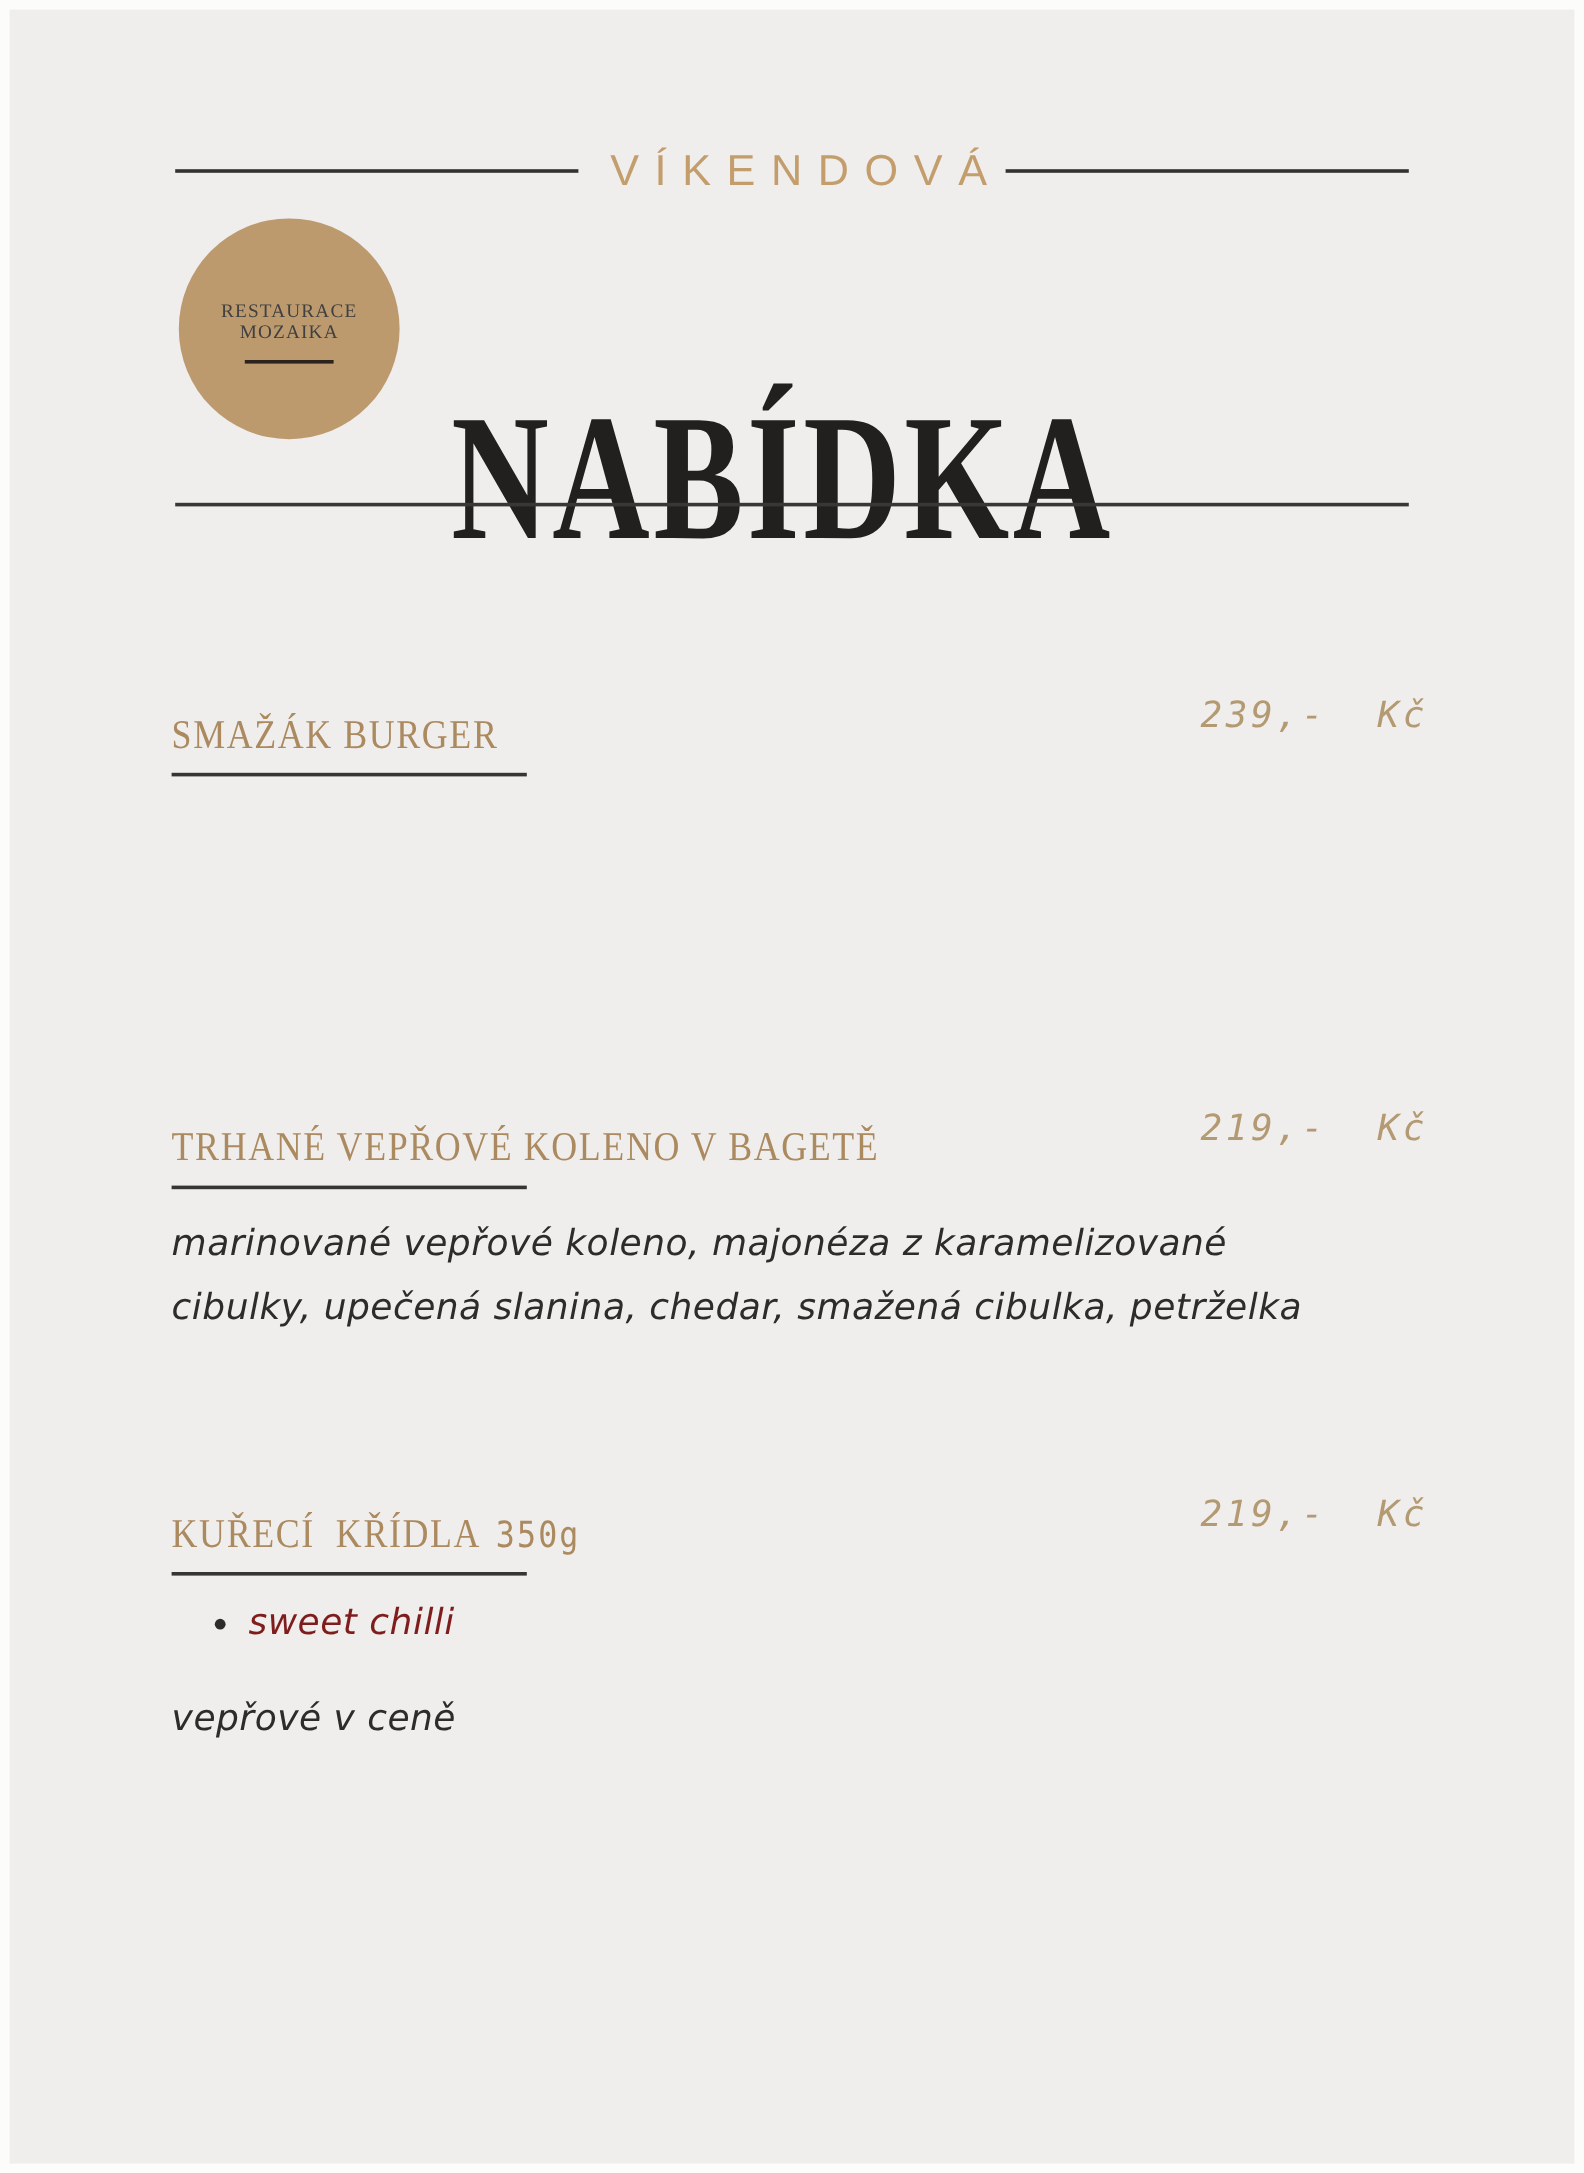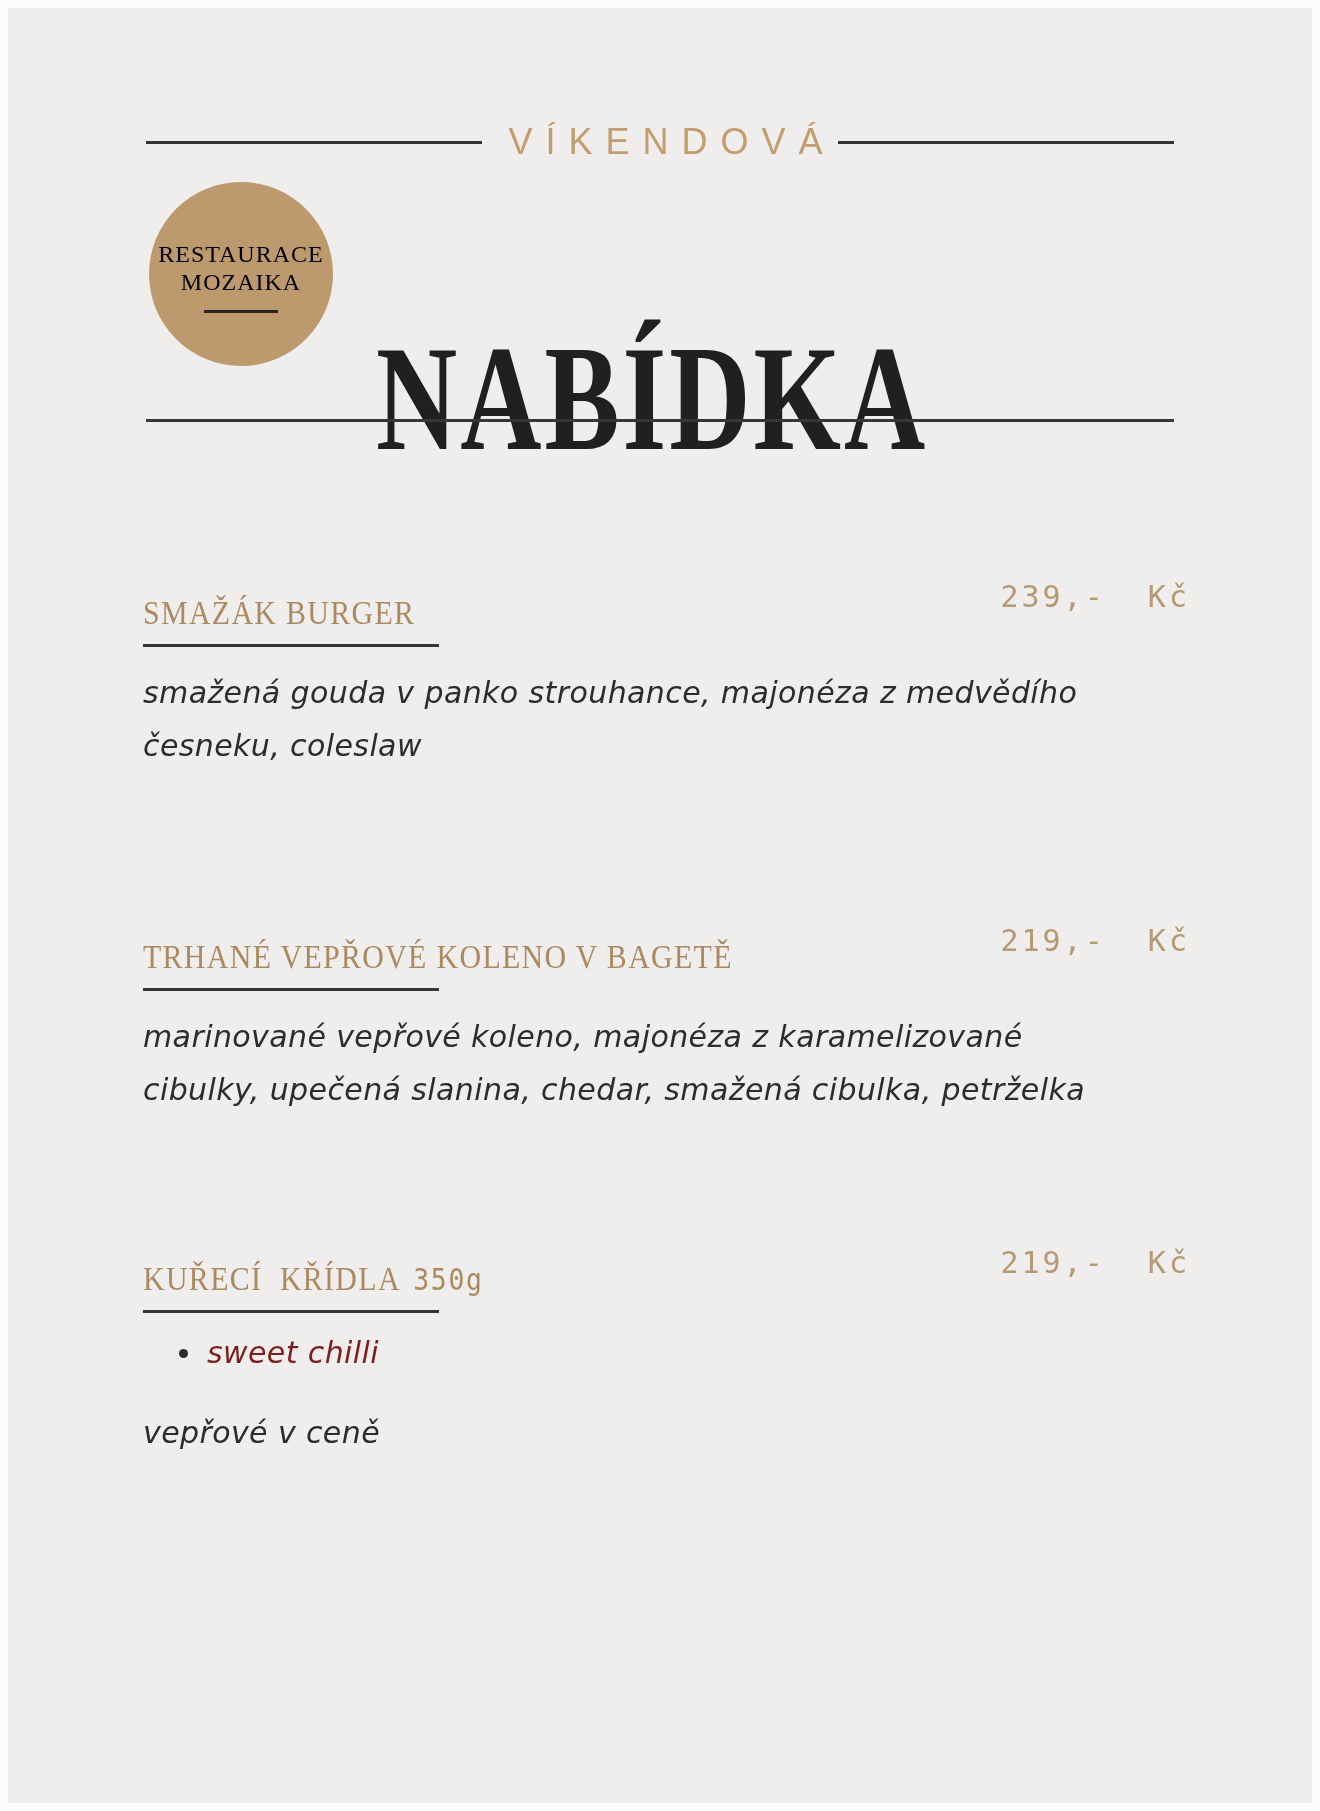--- a/index.html
+++ b/index.html
@@ -27,42 +27,42 @@
     letter-spacing:13px;white-space:pre;
   }
   .logo-badge{
     position:absolute;left:141px;top:174px;width:184px;height:184px;
     border-radius:50%;background:#bc9a6e;
     display:flex;flex-direction:column;align-items:center;justify-content:center;
     padding-top:6px;box-sizing:border-box;
   }
   .logo-line{
     font-family:"Liberation Serif","DejaVu Serif",serif;
-    font-size:24px;color:#000000;letter-spacing:1px;line-height:1.15;
+    font-size:16px;color:#404040;letter-spacing:1px;line-height:1.15;
   }
   .logo-divider{width:74px;height:3px;background:#2b241e;margin-top:13px;}
   .page-title{
     position:absolute;left:368px;top:214px;
     font-family:"Liberation Serif","DejaVu Serif",serif;
     font-size:150px;line-height:1;color:#21201e;letter-spacing:4px;
     transform:scaleX(0.75);transform-origin:left top;white-space:pre;
   }
   .header-divider{
     position:absolute;left:138px;right:138px;top:411px;height:3px;background:#383735;
   }
 
   
   .menu-item{position:absolute;left:135px;width:1047px;}
   .mi-1{top:571px;}
   .mi-2{top:915px;}
   .mi-3{top:1237px;}
   .item-price{
     position:absolute;right:0;top:0;
     font-family:"DejaVu Sans Mono","Liberation Mono",monospace;
-    font-size:30px;color:#b49a73;letter-spacing:3px;white-space:pre;
+    font-size:30px;color:#b49a73;letter-spacing:3px;white-space:pre;font-style:italic;
   }
   .item-name{
     display:inline-block;margin:14px 0 0 0;
     font-family:"Liberation Serif","DejaVu Serif",serif;
     font-size:34px;font-weight:normal;color:#ac8a60;
     letter-spacing:1.5px;line-height:1.2;white-space:pre;
     transform:scaleX(0.88);transform-origin:left top;
   }
   .item-name .suffix{
     font-family:"DejaVu Sans Mono","Liberation Mono",monospace;
@@ -107,24 +107,20 @@
   </div>
 
   <h1 class="page-title">NABÍDKA</h1>
 
   <div class="header-divider"></div>
 
   <section class="menu-item mi-1">
     <div class="item-price">239,-  Kč</div>
     <h3 class="item-name"><span>SMAŽÁK BURGER</span><span class="suffix"></span></h3>
     <div class="item-underline"></div>
-    <div class="item-desc">
-      <div>smažená gouda v panko strouhance, majonéza z medvědího</div>
-      <div>česneku, coleslaw</div>
-    </div>
   </section>
 
   <section class="menu-item mi-2">
     <div class="item-price">219,-  Kč</div>
     <h3 class="item-name"><span>TRHANÉ VEPŘOVÉ KOLENO V BAGETĚ</span><span class="suffix"></span></h3>
     <div class="item-underline"></div>
     <div class="item-desc">
       <div>marinované vepřové koleno, majonéza z karamelizované</div>
       <div>cibulky, upečená slanina, chedar, smažená cibulka, petrželka</div>
     </div>

